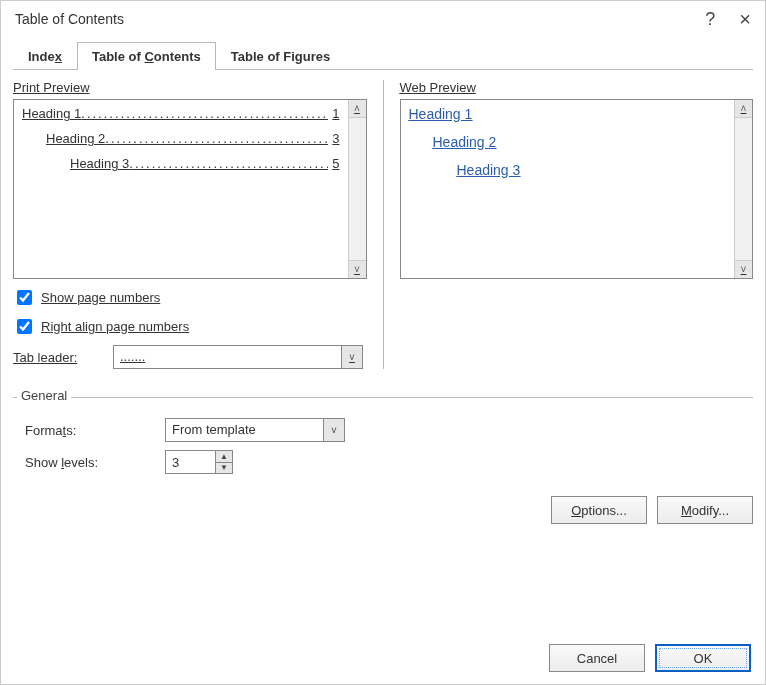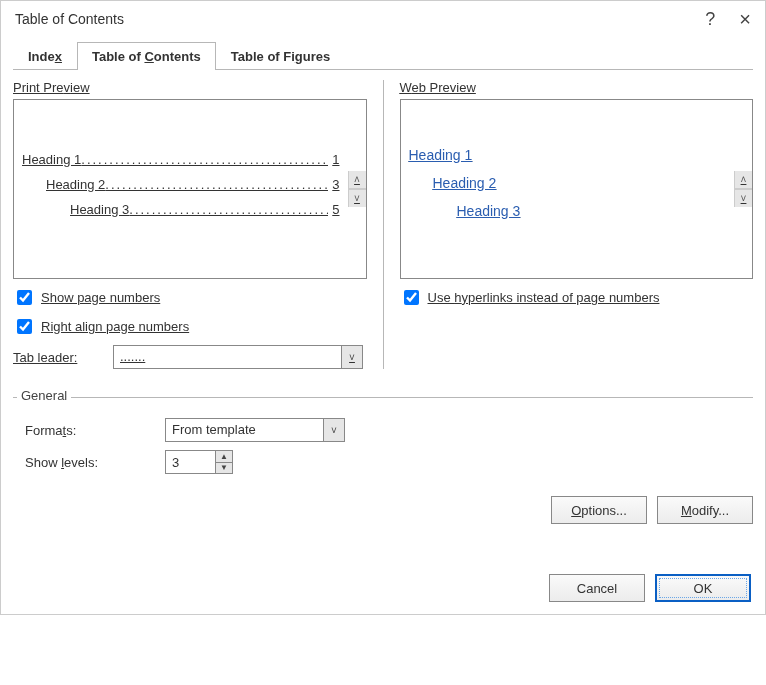--- a/index.html
+++ b/index.html
@@ -1,31 +1,31 @@
 <!DOCTYPE html>
 <html><head>
 <meta charset="utf-8">
 <style>
 * { box-sizing: border-box; font-family: "Segoe UI", Tahoma, sans-serif; font-size: 13px; color: #333; }
 body { margin: 0; background: #fff; }
-.dialog { width: 766px; height: 615px; background: #fff; border: 1px solid #ccc; position: relative; }
+.dialog { width: 766px; height: 685px; background: #fff; border: 1px solid #ccc; position: relative; }
 .titlebar { display: flex; align-items: center; justify-content: space-between; padding: 8px 14px 6px 14px; }
 .titlebar-title { font-size: 14px; }
 .titlebar-right { display: flex; align-items: center; gap: 24px; }
 .help-btn, .close-btn { font-size: 18px; font-weight: 300; line-height: 1; cursor: default; color: #444; }
 .close-btn { font-size: 20px; }
 .body-pad { padding: 6px 12px 12px 12px; }
 .tabs { display: flex; border-bottom: 1px solid #b7b7b7; font-weight: bold; }
 .tab { padding: 6px 14px; border: 1px solid transparent; border-bottom: none; color: #666; cursor: default; position: relative; top: 1px; }
 .tab.active { border-color: #b7b7b7; background: #fff; color: #000; }
 .u { text-decoration: underline; }
 .main-area { display: flex; padding-top: 10px; gap: 12px; }
 .col { flex: 1; min-width: 0; text-decoration: underline; }
 .section-label { margin-bottom: 4px; }
-.preview-box { border: 1px solid #888; height: 180px; display: flex; align-items: center; }
+.preview-box { border: 1px solid #888; height: 180px; display: flex; }
 .preview-content { flex: 1; padding: 6px 8px; overflow: hidden; }
 .scrollbar { width: 18px; background: #f0f0f0; border-left: 1px solid #ccc; display: flex; flex-direction: column; justify-content: space-between; }
 .sb-btn { height: 18px; background: #e6e6e6; border-bottom: 1px solid #ccc; border-top: 1px solid #ccc; display: flex; align-items: center; justify-content: center; font-size: 10px; color: #555; }
 .sb-btn:first-child { border-top: none; }
 .sb-btn:last-child { border-bottom: none; }
 .toc-row { display: flex; align-items: baseline; white-space: nowrap; overflow: hidden; margin-bottom: 10px; font-size: 14px; }
 .toc-row .leader { flex: 1; overflow: hidden; letter-spacing: 2px; }
 .toc-row .num { padding-left: 4px; }
 .toc-row.l1 { padding-left: 0; }
 .toc-row.l2 { padding-left: 24px; }
@@ -143,26 +143,20 @@
           <div class="preview-content">
             <div class="web-link l1">Heading 1</div>
             <div class="web-link l2">Heading 2</div>
             <div class="web-link l3">Heading 3</div>
           </div>
           <div class="scrollbar">
             <div class="sb-btn">˄</div>
             <div class="sb-btn">˅</div>
           </div>
         </div>
-        <div class="check-row">
-          <input type="checkbox" checked="" style="">
-          <label>
-            <span>Use </span><span class="u">h</span><span>yperlinks instead of page numbers</span>
-          </label>
-        </div>
       </div>
     </div>
 
     <div class="general-group">
       <div class="group-frame">
         <span class="group-title">General</span>
         <div class="field-row">
           <label style="min-width:120px">
             <span>Forma</span><span class="u">t</span><span>s:</span>
           </label>

